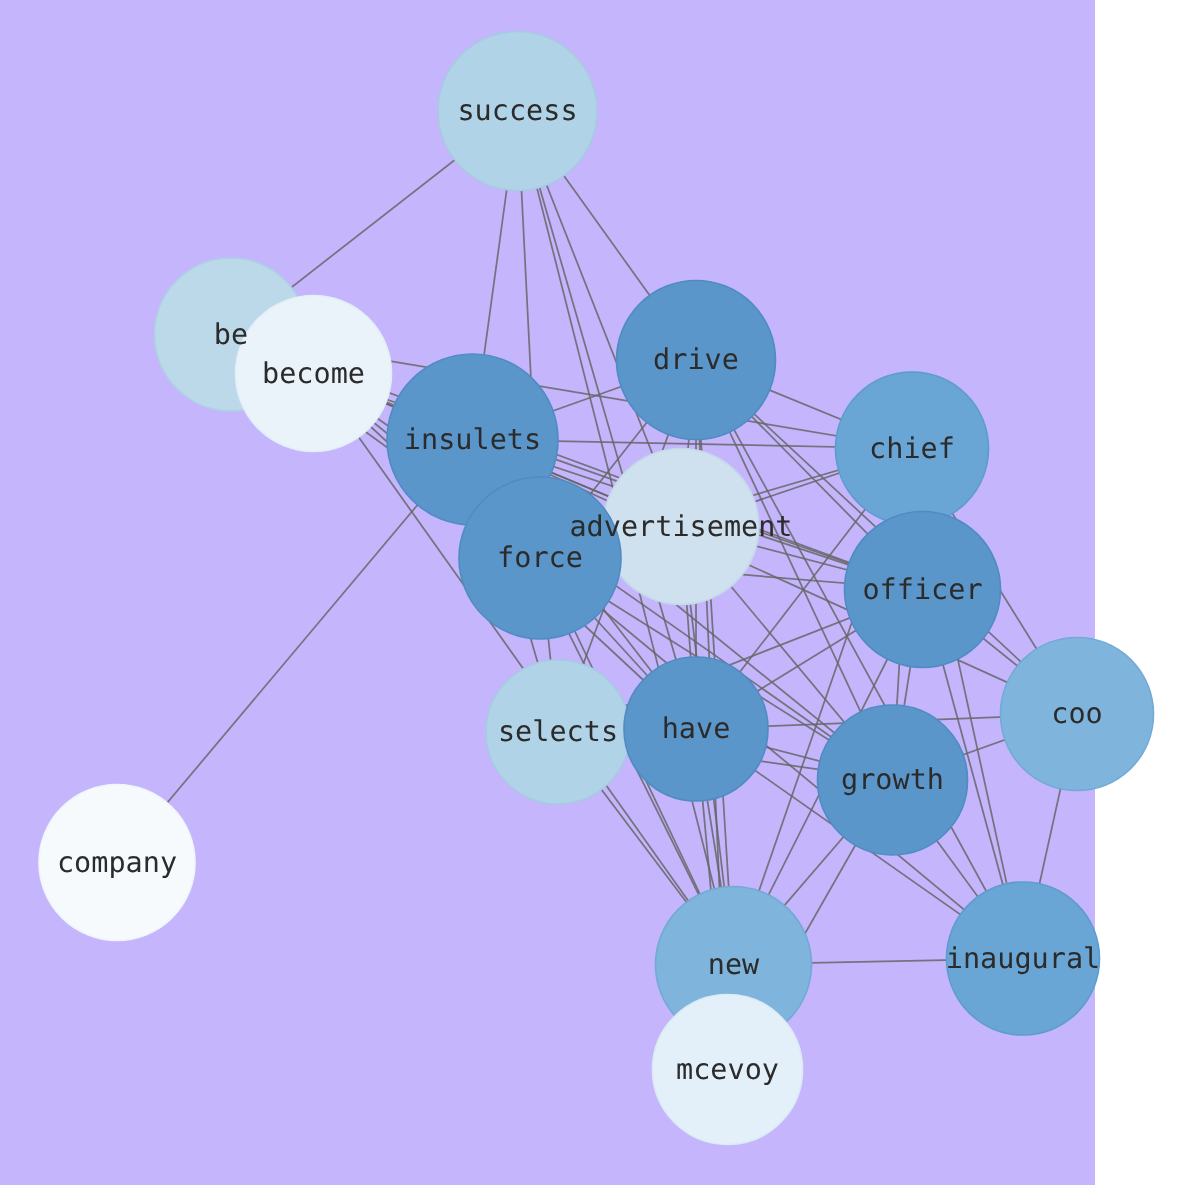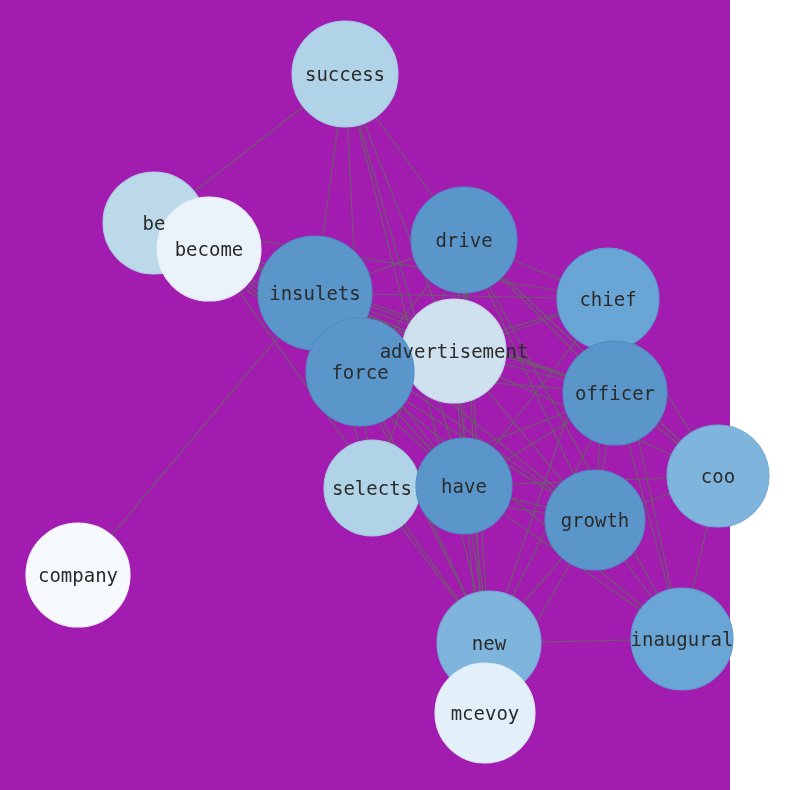--- a/index.html
+++ b/index.html
@@ -11,21 +11,21 @@
   body {
     width: 794px;
     height: 790px;
     overflow: hidden;
     font-family: "DejaVu Sans Mono", "Liberation Mono", monospace;
   }
   #graph-root {
     position: relative;
     width: 730px;
     height: 790px;
-    background: #a21caf;
+    background: #c4b5fd;
   }
   #graph-svg {
     position: absolute;
     top: 0;
     left: 0;
     width: 794px;
     height: 790px;
     display: block;
   }
   .edge-line {

